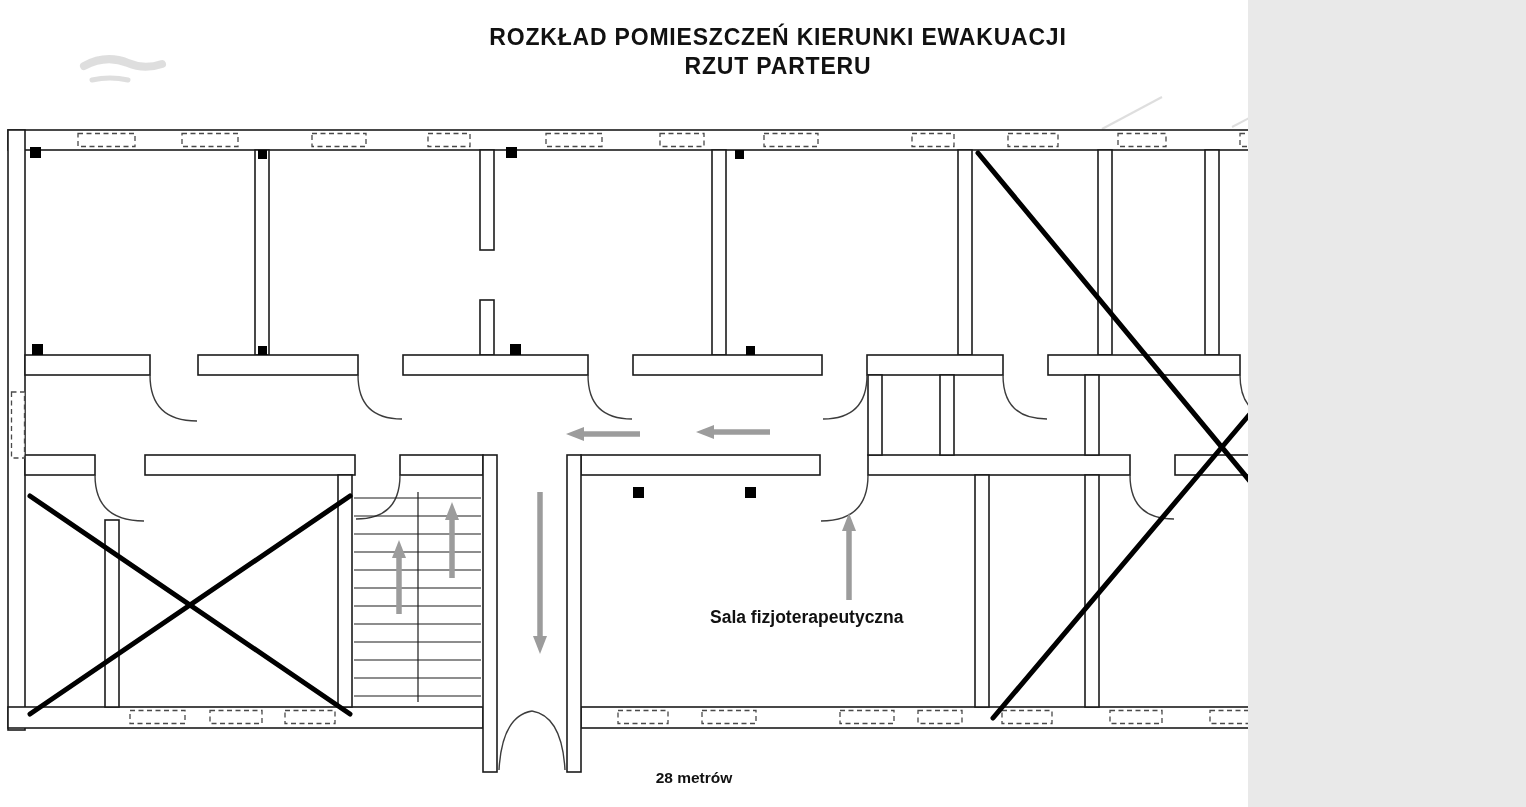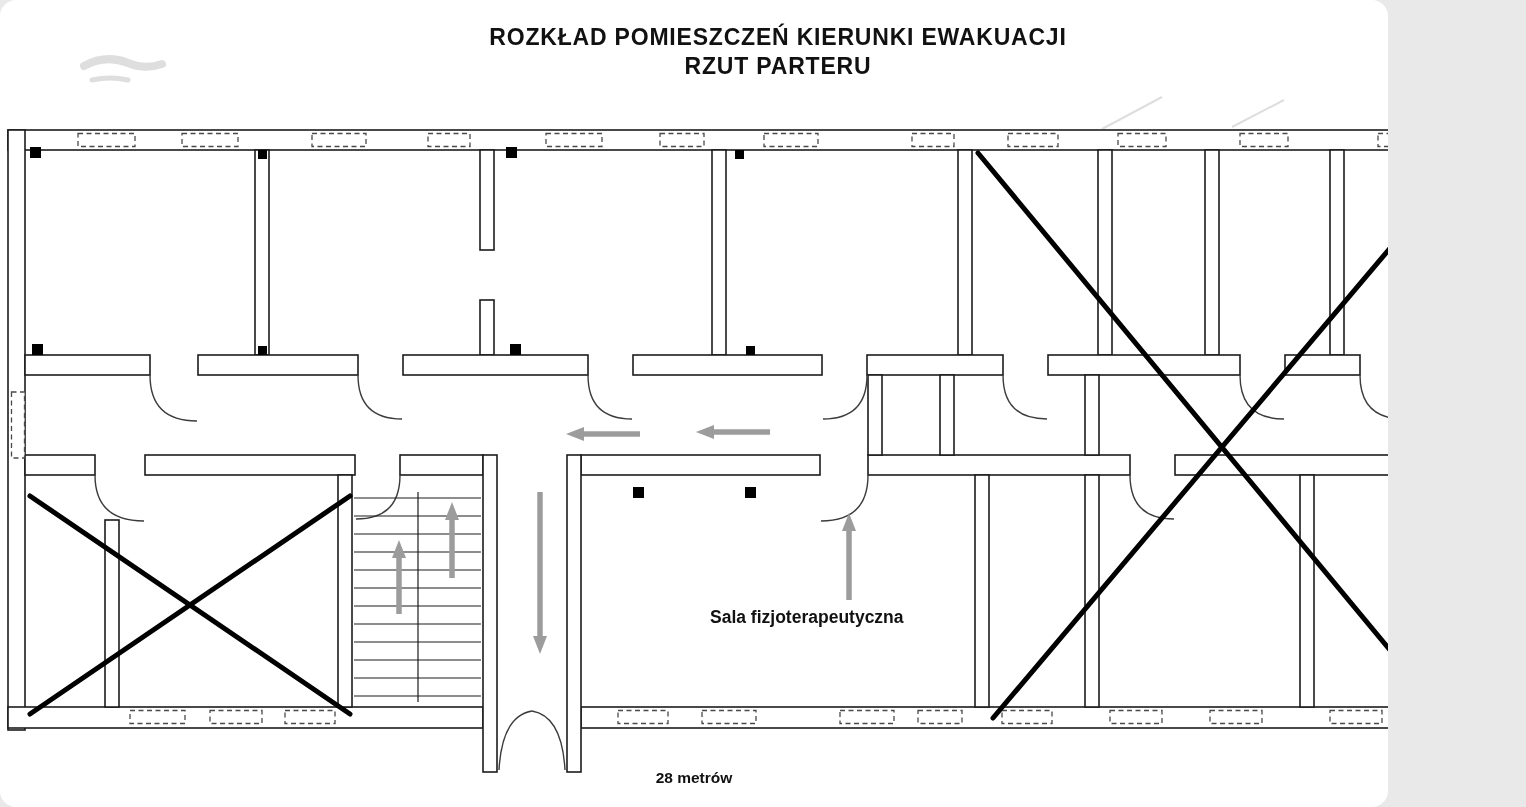--- a/index.html
+++ b/index.html
@@ -1,22 +1,22 @@
 <!DOCTYPE html>
 <html style="--background: #ffffff; --wall-line: #1c1c1c; --window-line: #4a4a4a; --door-line: #3c3c3c; --evacuation-arrow: #9c9c9c; --cross-mark: #000000; --marker: #000000; --text: #111111;"><head>
 <meta charset="utf-8">
 <style>
   :root{
     --background:#ffffff; --wall-line:#1c1c1c; --window-line:#4a4a4a;
     --door-line:#3c3c3c; --evacuation-arrow:#9c9c9c; --cross-mark:#000000;
     --marker:#000000; --text:#111111;
   }
   html,body{margin:0;padding:0;background:#e9e9e9;}
-  .canvas{position:relative;width:1388px;height:807px;background:var(--background);
-          font-family:"Liberation Sans",sans-serif;overflow:hidden;border-radius:16px;}
+  .canvas{position:relative;width:1248px;height:807px;background:var(--background);
+          font-family:"Liberation Sans",sans-serif;overflow:hidden;}
   svg{display:block;}
   .wall{fill:var(--background);stroke:var(--wall-line);stroke-width:1.6;}
   .win-box{fill:var(--background);stroke:var(--window-line);stroke-width:1.3;stroke-dasharray:5 3.5;}
   .door-arc{fill:none;stroke:var(--door-line);stroke-width:1.4;}
   .step-line{stroke:var(--wall-line);stroke-width:1.2;}
   .x-line{stroke:var(--cross-mark);stroke-width:5;stroke-linecap:round;fill:none;}
   .arrow-shaft{stroke:var(--evacuation-arrow);stroke-width:5.5;fill:none;}
   .arrow-head{fill:var(--evacuation-arrow);stroke:none;}
   .marker-sq{fill:var(--marker);}
   .t-title{font-family:"Liberation Sans",sans-serif;font-weight:bold;font-size:23px;fill:var(--text);letter-spacing:.8px;}

